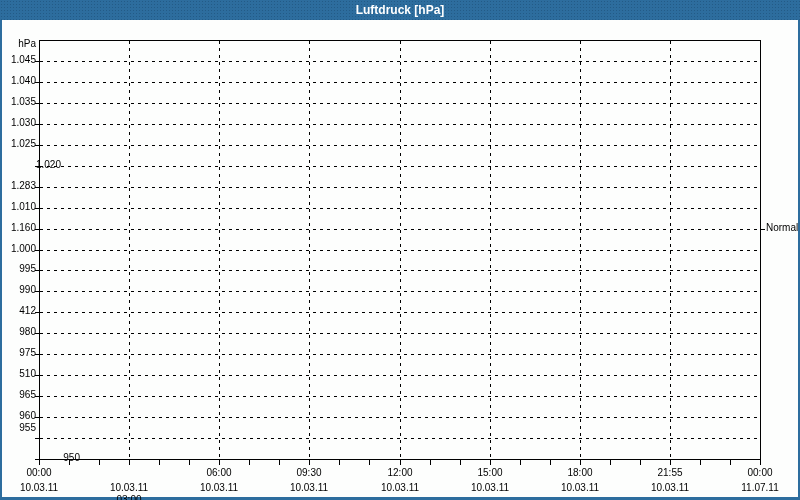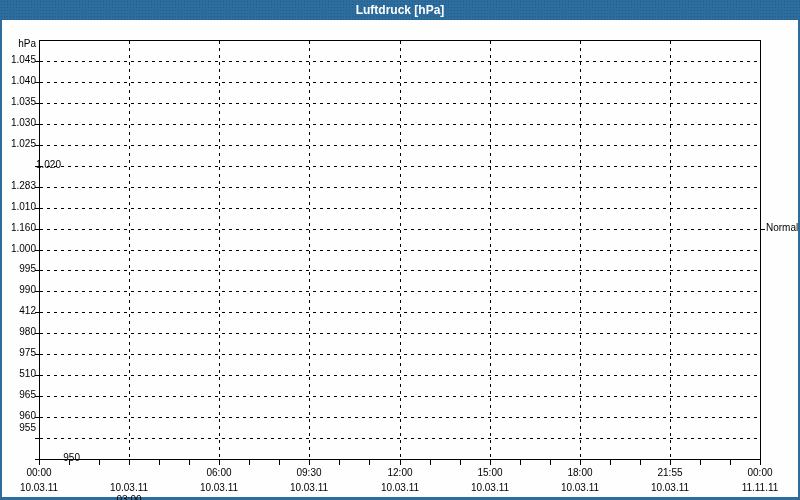--- a/index.html
+++ b/index.html
@@ -151,17 +151,17 @@
       <div class="vgrid" style="left: 490px; top: 41px; height: 418px;"></div>
       <div class="lbl xlab" style="left: 460px; top: 467px;">15:00</div>
       <div class="lbl xlab" style="left: 460px; top: 482px;">10.03.11</div>
       <div class="vgrid" style="left: 580px; top: 41px; height: 418px;"></div>
       <div class="lbl xlab" style="left: 550px; top: 467px;">18:00</div>
       <div class="lbl xlab" style="left: 550px; top: 482px;">10.03.11</div>
       <div class="vgrid" style="left: 670px; top: 41px; height: 418px;"></div>
       <div class="lbl xlab" style="left: 640px; top: 467px;">21:55</div>
       <div class="lbl xlab" style="left: 640px; top: 482px;">10.03.11</div>
       <div class="lbl xlab" style="left: 730px; top: 467px;">00:00</div>
-      <div class="lbl xlab" style="left: 730px; top: 482px;">11.11.11</div>
+      <div class="lbl xlab" style="left: 730px; top: 482px;">11.07.11</div>
       <div class="tick" style="left: 760px; top: 229px; width: 5px; height: 1px;"></div>
       <div class="lbl" style="left: 766px; top: 222px;">Normal</div>
     </div>
 </div>
 
 </body></html>

